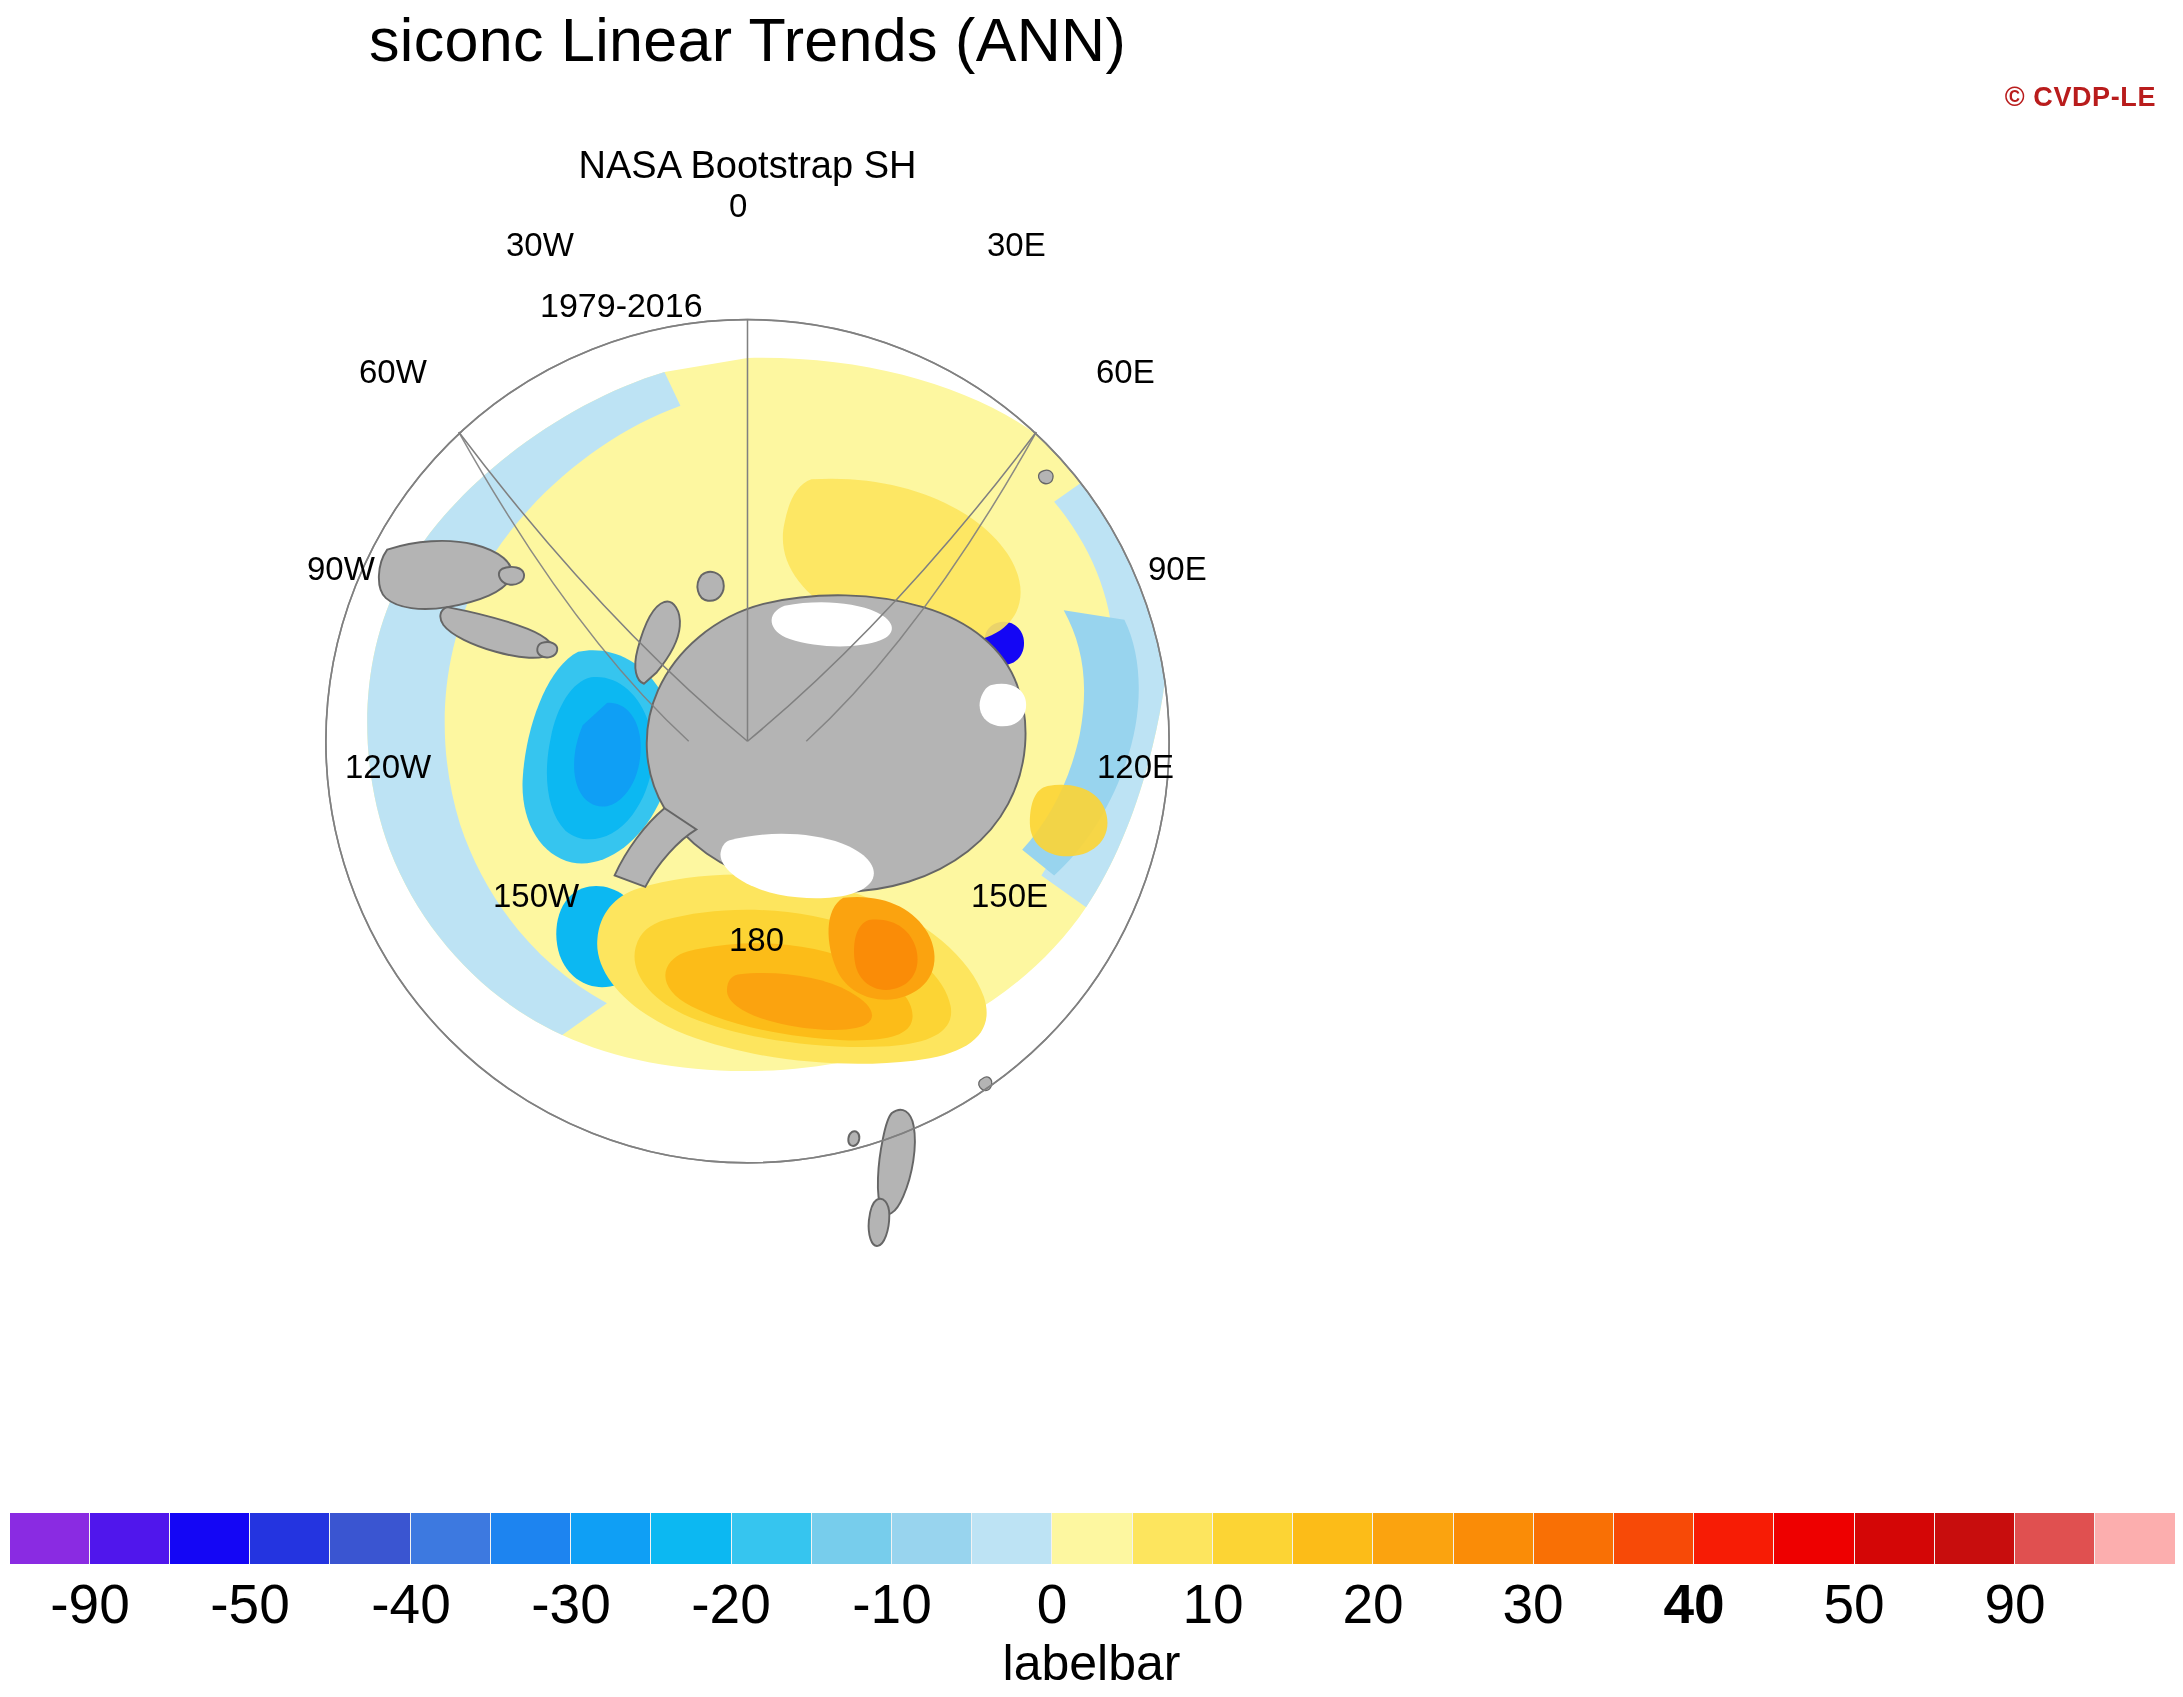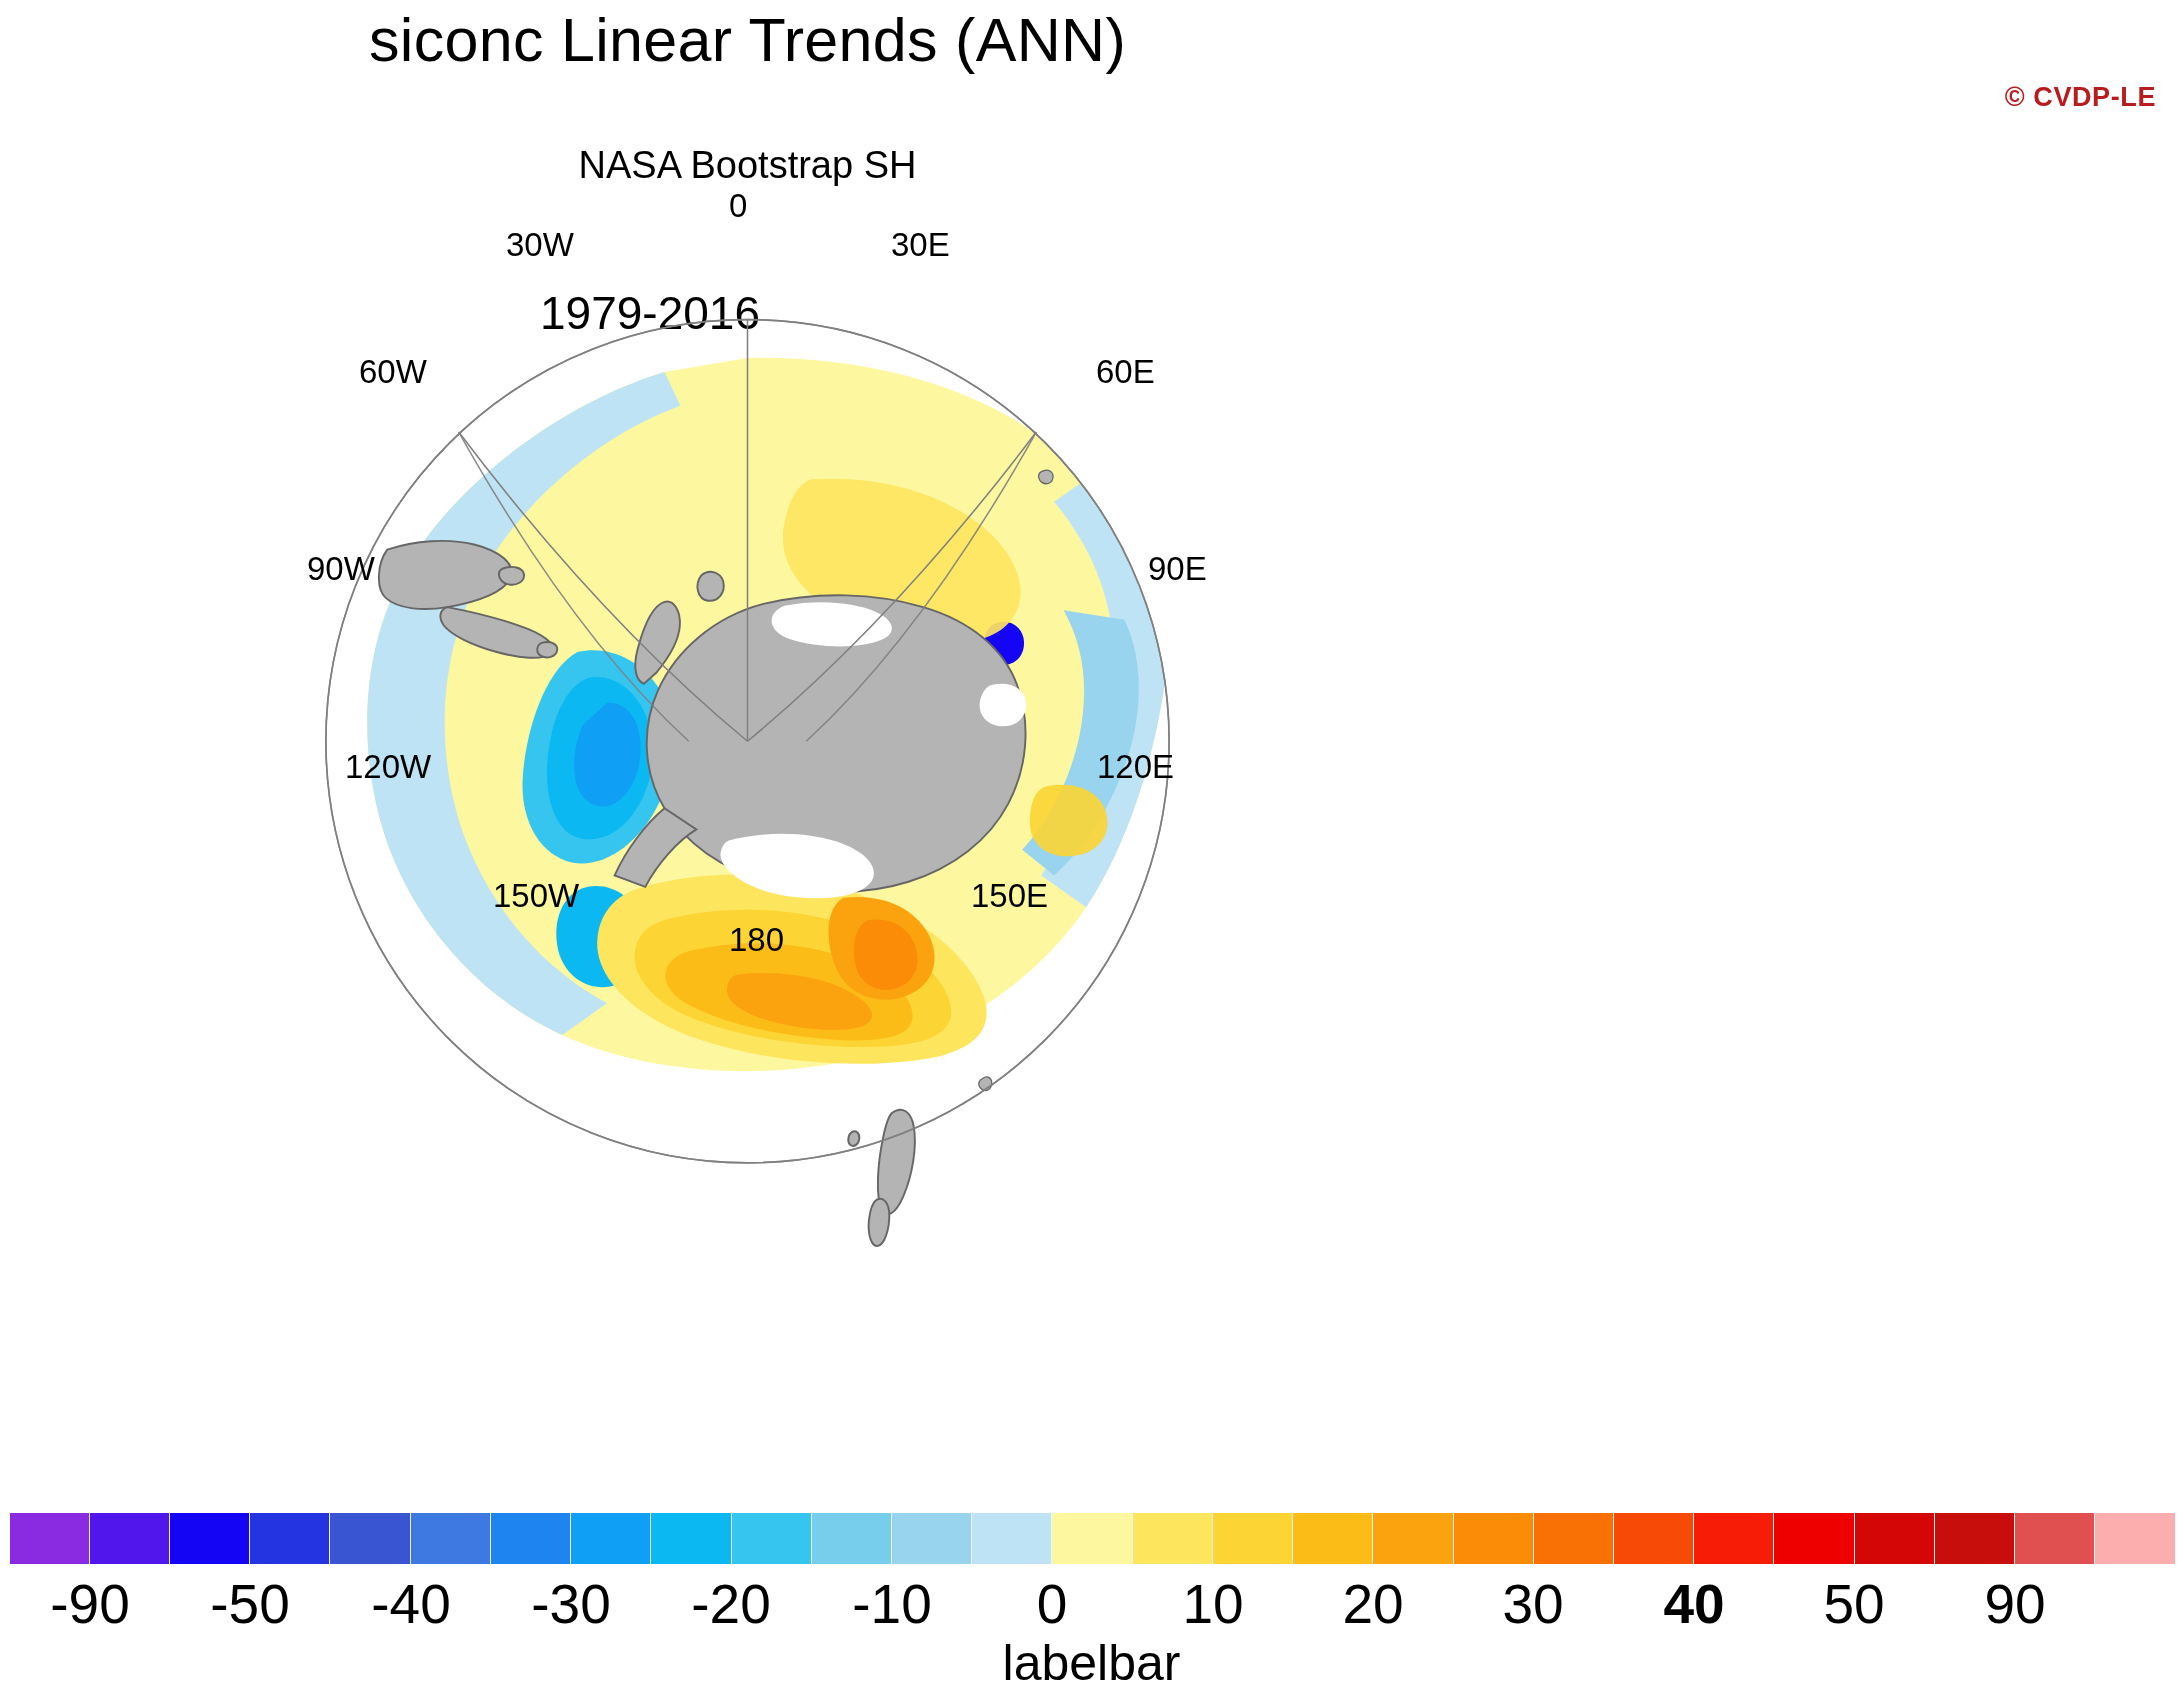--- a/index.html
+++ b/index.html
@@ -6,21 +6,21 @@
   body{width:2183px;height:1698px;position:relative;
        font-family:"Liberation Sans","DejaVu Sans",sans-serif;
        color:#000;overflow:hidden;}
 
   #title{position:absolute;left:0;top:5.1px;width:1495px;text-align:center;
          font-size:61px;letter-spacing:0.3px;}
   #watermark{position:absolute;right:27px;top:82px;font-size:27px;
              font-weight:bold;color:#b91c1c;letter-spacing:0.6px;}
   #subtitle{position:absolute;left:0;top:144px;width:1495px;text-align:center;
             font-size:38px;}
-  #period{position:absolute;left:540px;top:286px;font-size:46px;text-align:right;}
+  #period{position:absolute;left:540px;top:286px;font-size:34px;text-align:right;}
 
   #mapwrap{position:absolute;left:0;top:211px;width:1495px;height:1086px;}
   #mapsvg{position:absolute;left:0;top:0;width:1495px;height:1086px;}
 
   .lonlab{position:absolute;font-size:33px;white-space:nowrap;}
 
   #cbwrap{position:absolute;left:0;top:1509px;width:2183px;height:185px;}
   #cbcells{position:absolute;left:9.6px;top:3.8px;width:2165px;height:51px;
            display:flex;}
   #cbcells div{flex:1 1 0;height:100%;border-right:0.6px solid #f2f2f2;}
@@ -168,21 +168,21 @@
       <path d="M1170 830 L1500 260" opacity="0"></path>
       <path d="M718 346 Q940 640 1170 830"></path>
       <path d="M1622 346 Q1400 640 1170 830"></path>
       <path d="M510 830 Q840 830 1170 830" opacity="0"></path>
     </g>
 
     <circle cx="1170" cy="830" r="660" fill="none" stroke="#808080" stroke-width="2.6"></circle>
   </svg>
 
   <span class="lonlab" style="left:729px;top:-24px;">0</span>
-  <span class="lonlab" style="left:891px;top:15.3px;">30E</span>
+  <span class="lonlab" style="left:987px;top:15.3px;">30E</span>
   <span class="lonlab" style="left:1096px;top:142px;">60E</span>
   <span class="lonlab" style="left:1148px;top:339px;">90E</span>
   <span class="lonlab" style="left:1097px;top:537px;">120E</span>
   <span class="lonlab" style="left:944px;top:666px;margin-left:27px;">150E</span>
   <span class="lonlab" style="left:729px;top:710px;">180</span>
   <span class="lonlab" style="left:493px;top:666px;">150W</span>
   <span class="lonlab" style="left:345px;top:537px;">120W</span>
   <span class="lonlab" style="left:307px;top:339px;">90W</span>
   <span class="lonlab" style="left:359px;top:142px;">60W</span>
   <span class="lonlab" style="left:506px;top:15.3px;">30W</span>

